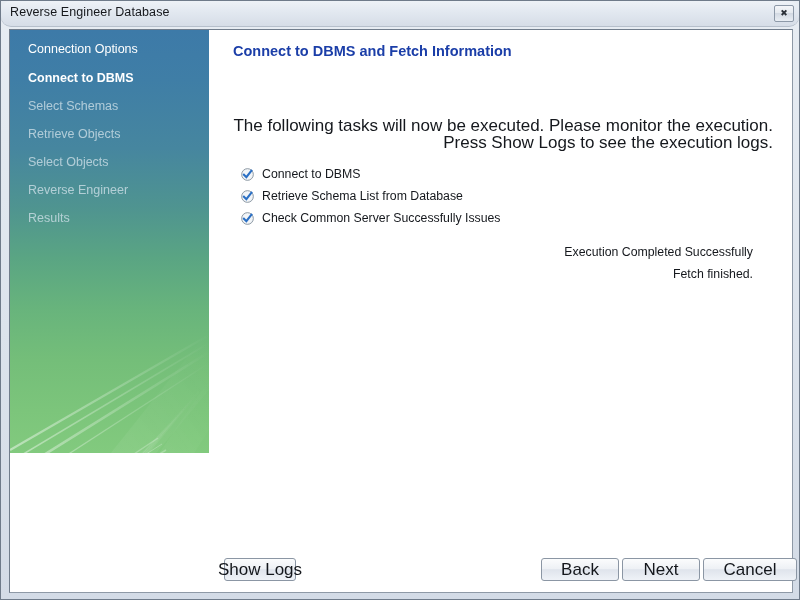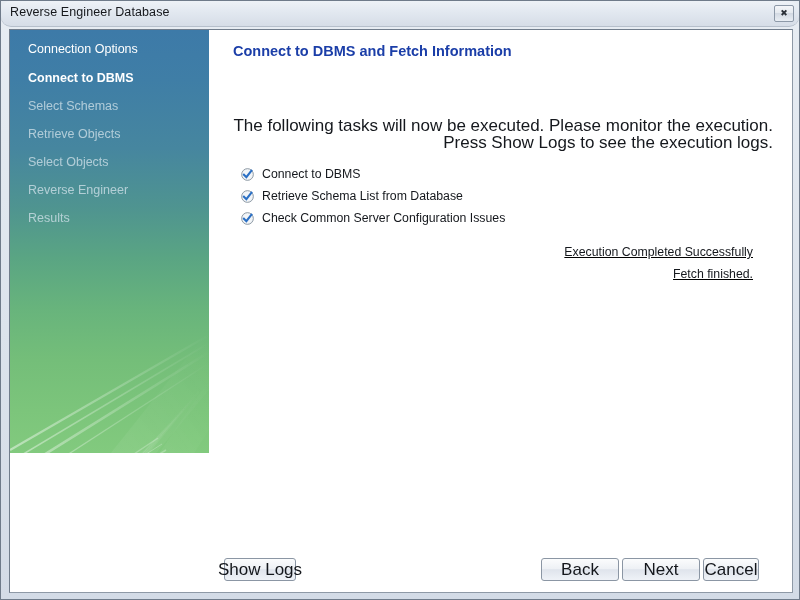--- a/index.html
+++ b/index.html
@@ -178,21 +178,20 @@
   .task-label {
     font-size: 12.3px;
     color: #15181d;
     white-space: nowrap;
   }
   #status-block {
     position: absolute;
     left: 24px;
     top: 211px;
     width: 520px;
-    text-decoration: underline;
   }
   .status-line {
     font-size: 12.3px;
     color: #15181d;
     height: 22px;
     line-height: 22px;
     white-space: nowrap;
   }
 
   
@@ -208,21 +207,21 @@
     color: #14171c;
     display: flex;
     align-items: center;
     justify-content: center;
     cursor: pointer;
     white-space: nowrap;
   }
   #btn-showlogs { left: 223px; top: 557px; width: 72px; }
   #btn-back     { left: 540px; top: 557px; width: 78px; }
   #btn-next     { left: 621px; top: 557px; width: 78px; }
-  #btn-cancel   { left: 702px; top: 557px; width: 56px; }
+  #btn-cancel   { left: 702px; top: 557px; width: 94px; }
 </style>
 </head>
 <body>
 
 <div id="window">
 
   <div id="titlebar">
     <div id="title-text">Reverse Engineer Database</div>
     <div id="close-button">
       <span class="glyph">✖</span>
@@ -309,21 +308,21 @@
             <path d="M3.6 8.4 L6.6 11.4 L12.8 3.4" fill="none" stroke="#2a6fc4" stroke-width="2.6" stroke-linecap="square" stroke-linejoin="miter"></path>
           </svg>
           <span class="task-label">Retrieve Schema List from Database</span>
         </div>
 
         <div class="task-row">
           <svg class="check-icon" viewBox="0 0 16 16">
             <circle cx="8" cy="8" r="7.2" fill="#f2f5f8" stroke="#7f8c99" stroke-width="1.1"></circle>
             <path d="M3.6 8.4 L6.6 11.4 L12.8 3.4" fill="none" stroke="#2a6fc4" stroke-width="2.6" stroke-linecap="square" stroke-linejoin="miter"></path>
           </svg>
-          <span class="task-label">Check Common Server Configuration Issues</span>
+          <span class="task-label">Check Common Server Successfully Issues</span>
         </div>
 
       </div>
 
       <div id="status-block">
         <div class="status-line">Execution Completed Successfully</div>
         <div class="status-line">Fetch finished.</div>
       </div>
 
     </div>

